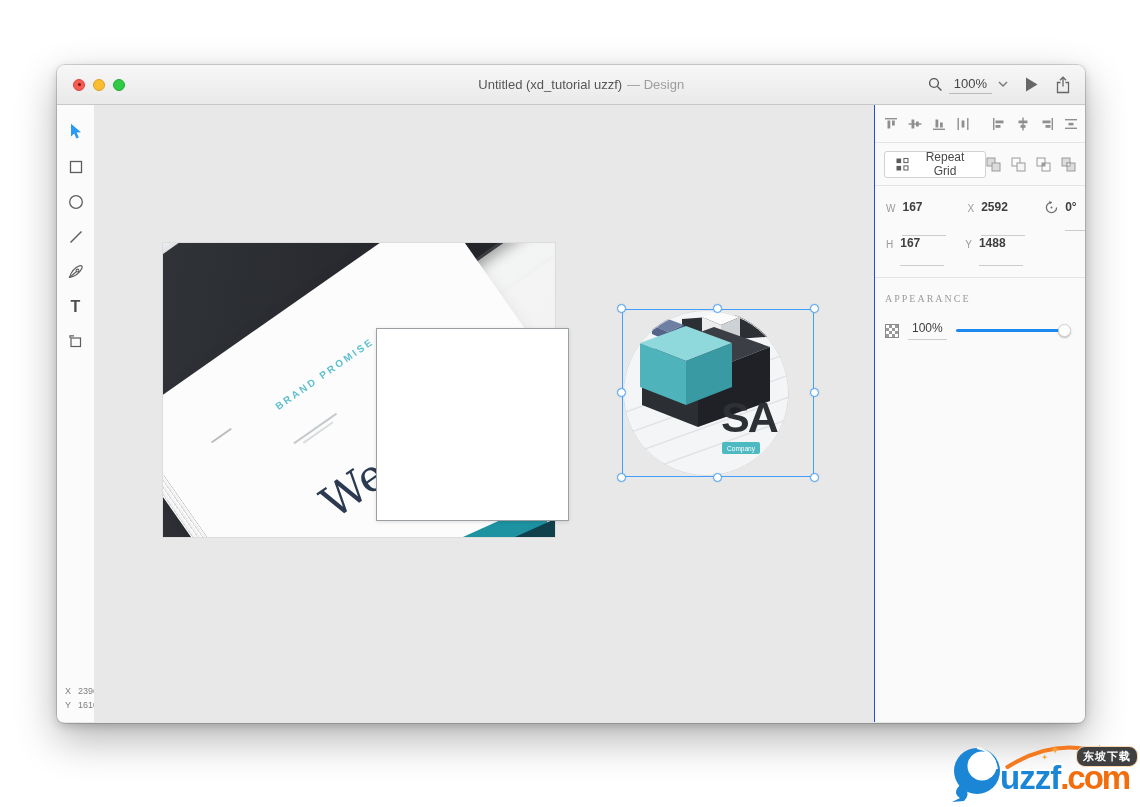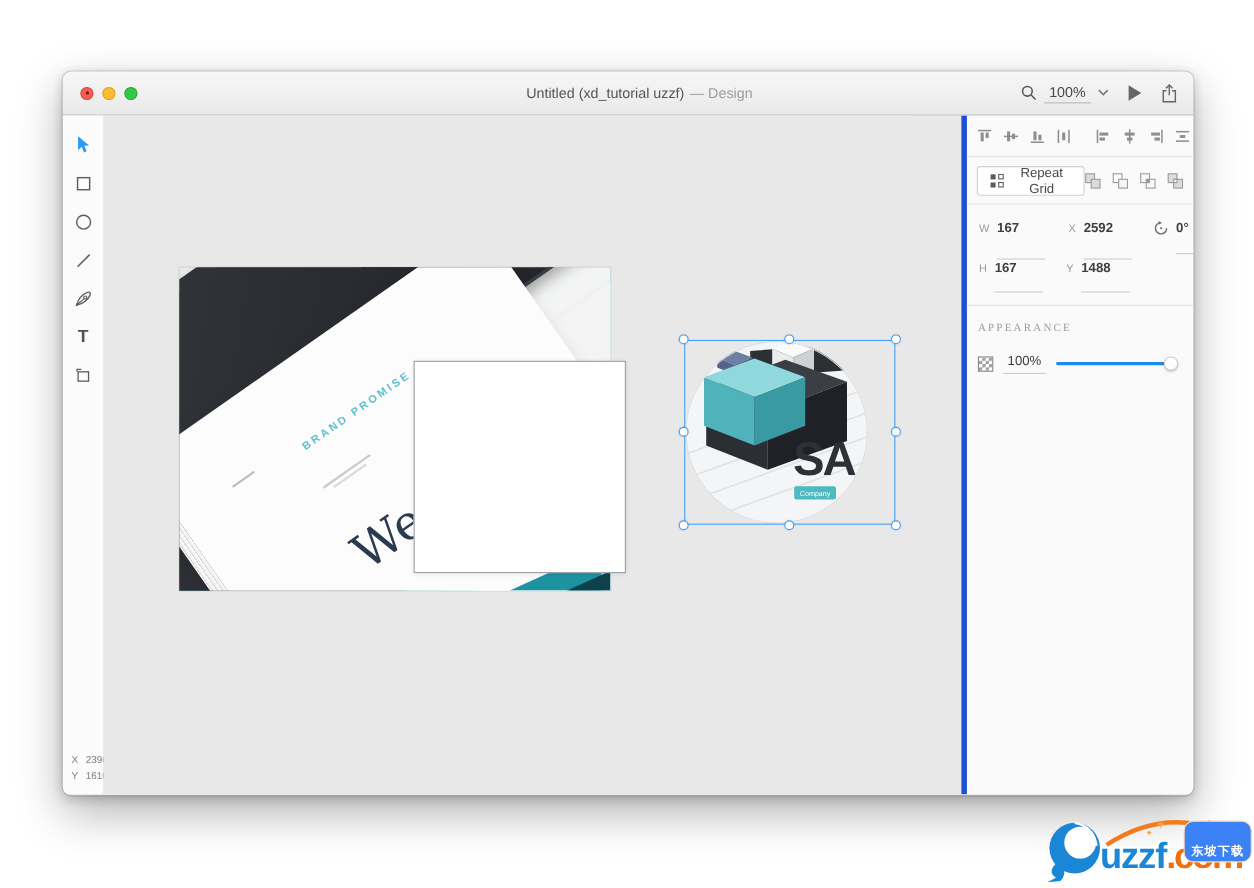--- a/index.html
+++ b/index.html
@@ -67,21 +67,21 @@
 
   
   .sel-group { position:absolute; left:528px; top:204px; width:192px; height:168px; }
   .sel-outline { position:absolute; inset:0; border:1px solid #41a0fd; pointer-events:none; }
   .handle { position:absolute; width:9px; height:9px; border-radius:50%; background:#fff; border:1.5px solid #41a0fd; box-shadow:0 0 2px rgba(0,0,0,.15); }
   .h-nw{left:-5px;top:-5px;} .h-n{left:50%;top:-5px;margin-left:-5px;} .h-ne{right:-5px;top:-5px;}
   .h-w{left:-5px;top:50%;margin-top:-5px;} .h-e{right:-5px;top:50%;margin-top:-5px;}
   .h-sw{left:-5px;bottom:-5px;} .h-s{left:50%;bottom:-5px;margin-left:-5px;} .h-se{right:-5px;bottom:-5px;}
 
   
-  .inspector { width:211px; flex:none; background:#fafafa; border-left:5px solid #1d4ed8;margin-left:44px; }
+  .inspector { width:211px; flex:none; background:#fafafa; border-left:1px solid #1d4ed8;margin-left:44px; }
   .align-row { height:38px; display:flex; align-items:center; padding:0 9px; border-bottom:1px solid #e3e3e3; }
   .al-group { display:flex; gap:10px; align-items:center; }
   .v-div { width:1px; height:22px; background:#e0e0e0; margin:0 11px; }
   .rg-row { height:43px; display:flex; align-items:center; padding:0 9px; border-bottom:1px solid #e3e3e3; }
   .rg-btn { display:flex; align-items:center; gap:7px; height:27px; padding:0 11px; background:#fff; border:1px solid #d2d2d2; border-radius:3px; font-size:12px; color:#484848; }
   .bool-ops { margin-left:auto; display:flex; gap:10px; align-items:center; }
   .transform { position:relative; padding:14px 0 11px; border-bottom:1px solid #e3e3e3; }
   .t-row { display:flex; height:36px; }
   .t-field { display:flex; gap:7px; }
   .t-lbl { font-size:10px; color:#9b9b9b; padding-top:3px; }
@@ -97,21 +97,21 @@
     background-size:6px 6px; background-position:0 0,3px 3px; }
   .op-val { font-size:12px; color:#3e3e3e; border-bottom:1px solid #ccc; padding:0 4px 4px; }
   .slider { position:relative; flex:1; height:3px; border-radius:2px; background:#1b8af0; margin-right:8px; }
   .slider-handle { position:absolute; right:-4px; top:50%; width:13px; height:13px; margin-top:-6.5px; border-radius:50%; background:#fff; border:1px solid #d2d2d2; box-shadow:0 1px 2px rgba(0,0,0,.25); }
 
   
   .watermark { position:absolute; left:950px; top:743px; width:188px; height:62px; }
   .wm-text { position:absolute; left:50px; top:16px; font-weight:bold; font-size:33px; letter-spacing:-1px; white-space:nowrap;
     text-shadow:-2px -2px 0 #fff,2px -2px 0 #fff,-2px 2px 0 #fff,2px 2px 0 #fff; }
   .wm-blue { color:#1c86d6; } .wm-orange { color:#f26d0c; letter-spacing:-2px; }
-  .wm-badge { position:absolute; right:0; top:3px; padding:19px 6px 2px; background:#3b82f6; border:1px solid #ffd9ae; border-radius:9px; color:#fff; font-size:11px; font-weight:bold; letter-spacing:1px; font-style:normal; }
+  .wm-badge { position:absolute; right:0; top:3px; padding:2px 6px 2px; background:#404040; border:1px solid #ffd9ae; border-radius:9px; color:#fff; font-size:11px; font-weight:bold; letter-spacing:1px; font-style:normal; }
   .wm-star1 { position:absolute; right:78px; top:0; color:#f9a13d; font-size:12px; }
   .wm-star2 { position:absolute; right:90px; top:10px; color:#f9a13d; font-size:8px; }
   svg { display:block; }
 </style>
 </head>
 <body>
 
 <div class="stage">
   <div class="xd-window">
 

